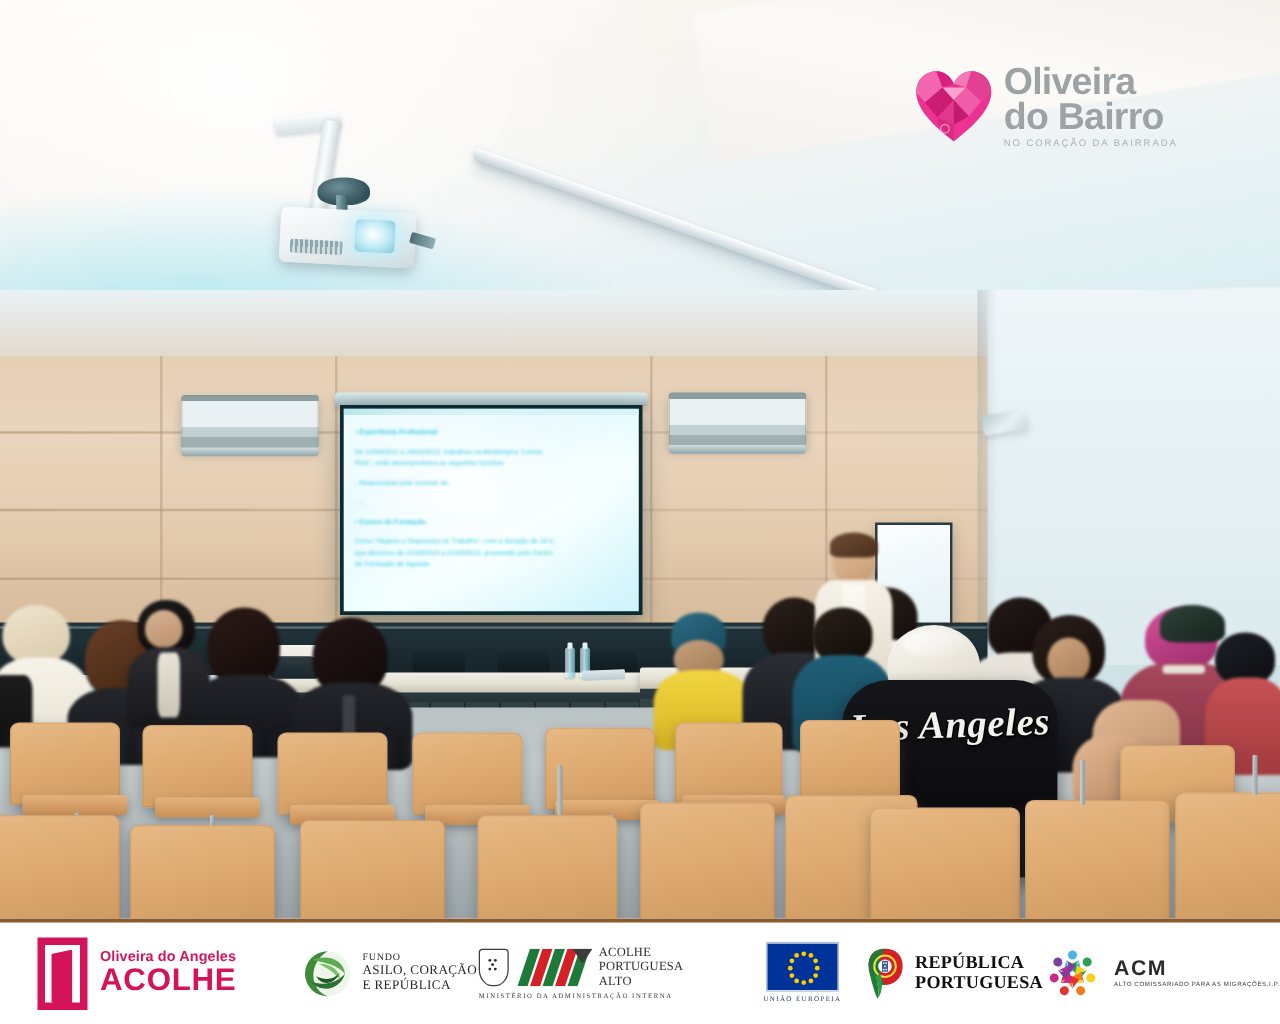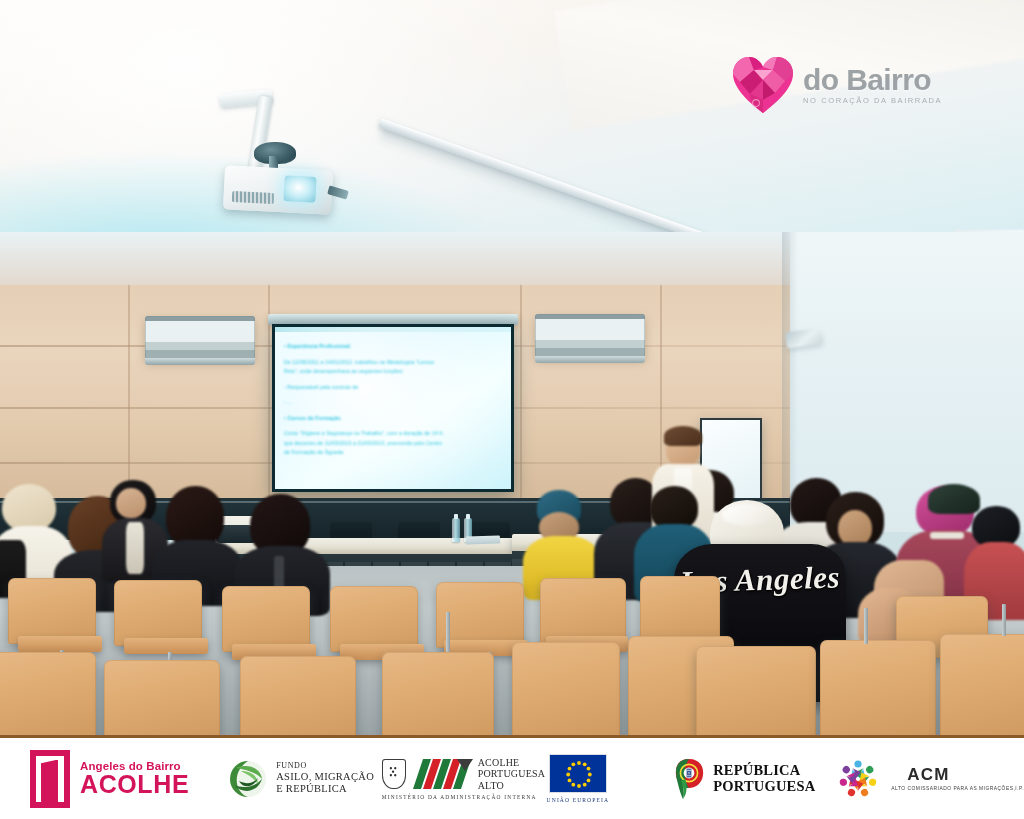--- a/index.html
+++ b/index.html
@@ -325,21 +325,21 @@
   }
 
   
   .logobar{
     position:absolute; left:0; top:735px; width:1024px; height:84px;
     background:#ffffff;
     border-top:3px solid #8a5a2b;
     display:flex; align-items:center;
   }
   .logo-slot{
-    display:flex; align-items:center; justify-content:flex-start;
+    display:flex; align-items:center; justify-content:flex-end;
     height:100%;
   }
 
   
   .acolhe{ display:flex; align-items:center; gap:10px; padding-left:30px; }
   .door{
     width:40px; height:58px; border:6px solid #d4145a; background:#fff;
     position:relative;
   }
   .door-panel{
@@ -391,21 +391,21 @@
   .rp-tx{ display:flex; flex-direction:column; line-height:1.06; }
   .rp-tx div{
     font-family:"Liberation Serif", serif; font-weight:bold; font-size:14.5px;
     color:#111; letter-spacing:.2px;
   }
 
   
   .acm{ display:flex; align-items:center; gap:9px; }
   .acm-ring{ width:48px; height:46px; position:relative; }
   .acm-tx{ display:flex; flex-direction:column; }
-  .acm-t1{ font-size:17px; font-weight:bold; color:#2b2b2b; letter-spacing:1.2px; line-height:1;margin-left:16px; }
+  .acm-t1{ font-size:17px; font-weight:bold; color:#2b2b2b; letter-spacing:1.2px; line-height:1; }
   .acm-t2{ font-size:4.9px; letter-spacing:.5px; color:#3a3a3a; margin-top:3px; white-space:nowrap; }
 </style>
 </head>
 <body>
 
 <div id="stage">
 
   <div class="photo">
 
     <div class="ceiling">
@@ -647,56 +647,57 @@
             <path d="M41 14 L53 25 L43 37 L31 24 Z" fill="#ef59a4"></path>
             <path d="M18 38 L31 24 L31 44 Z" fill="#e3308a"></path>
             <path d="M31 24 L43 37 L31 44 Z" fill="#c11469"></path>
             <path d="M18 38 L31 44 L31 57 C22 50 18 44 18 38 Z" fill="#d9237e"></path>
             <path d="M43 37 L31 44 L31 57 C40 50 43 43 43 37 Z" fill="#ec2c8f"></path>
             <circle cx="24" cy="47" r="3.4" fill="none" stroke="#f9a1cd" stroke-width="1.1" opacity=".8"></circle>
           </g>
         </svg>
       </div>
       <div class="wm-text">
+        <span class="wm-t1">Oliveira</span>
         <span class="wm-t2">do Bairro</span>
         <span class="wm-t3">NO CORAÇÃO DA BAIRRADA</span>
       </div>
     </div>
 
   </div>
 
   <div class="logobar">
 
     <div class="logo-slot" style="width:238px;justify-content:flex-start;">
       <div class="acolhe">
         <div class="door">
           <div class="door-panel"></div>
         </div>
         <div>
-          <div class="acolhe-tx1">Angeles do Bairro</div>
+          <div class="acolhe-tx1">Oliveira do Angeles</div>
           <div class="acolhe-tx2">ACOLHE</div>
         </div>
       </div>
     </div>
 
     <div class="logo-slot" style="width:160px;">
       <div class="fundo">
         <div class="globe">
           <svg viewBox="0 0 40 40" width="40" height="40">
             <circle cx="20" cy="20" r="18" fill="#eef6ec"></circle>
             <path d="M20 2 A18 18 0 0 0 20 38 C6 33 4 12 20 2 Z" fill="#3d8b39"></path>
             <path d="M8 9 C20 4 33 9 34 20 C28 13 18 11 8 9 Z" fill="#5cab4e"></path>
             <path d="M6 26 C16 30 27 28 34 20 C30 33 15 36 6 26 Z" fill="#2e7030"></path>
             <path d="M13 12 C24 12 30 18 30 25 C24 17 18 15 13 12 Z" fill="#7cc267"></path>
             <path d="M11 22 C19 26 26 24 30 19 C26 29 15 30 11 22 Z" fill="#1f5a25"></path>
           </svg>
         </div>
         <div class="fundo-tx">
           <span class="fundo-l1">FUNDO</span>
-          <span class="fundo-l2">ASILO, MIGRAÇÃO</span>
+          <span class="fundo-l2">ASILO, CORAÇÃO</span>
           <span class="fundo-l3">E REPÚBLICA</span>
         </div>
       </div>
     </div>
 
     <div class="logo-slot" style="width:172px;">
       <div class="sgmai">
         <div class="sgmai-row">
           <div class="shield">
             <svg viewBox="0 0 24 30" width="21" height="27" style="position:absolute;left:0;top:0;">

